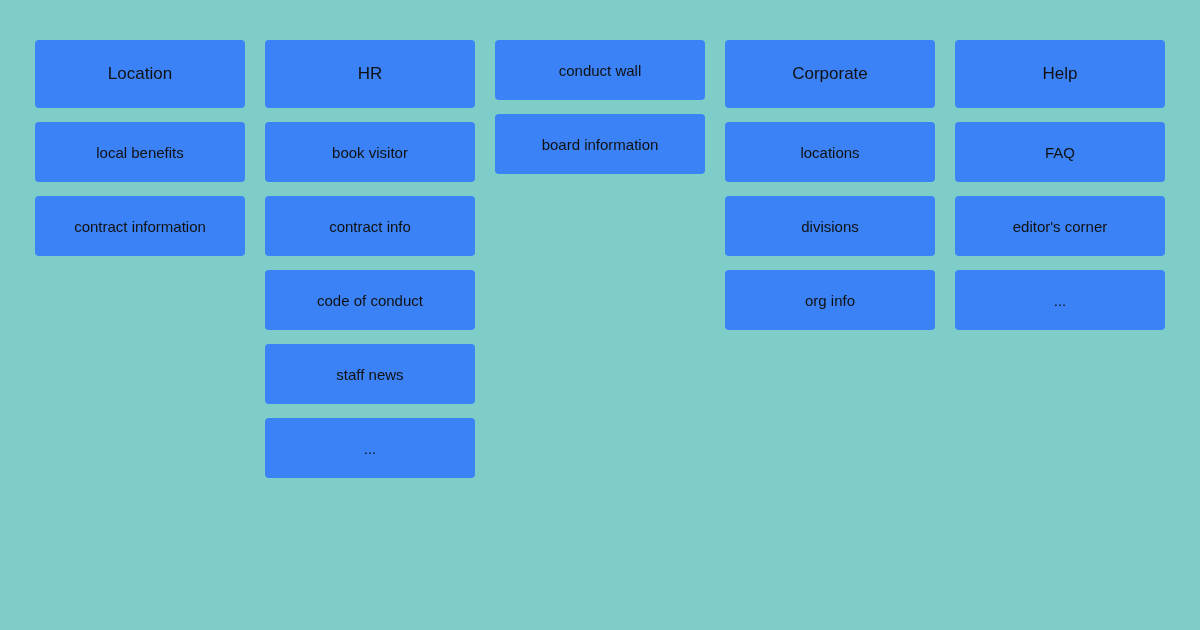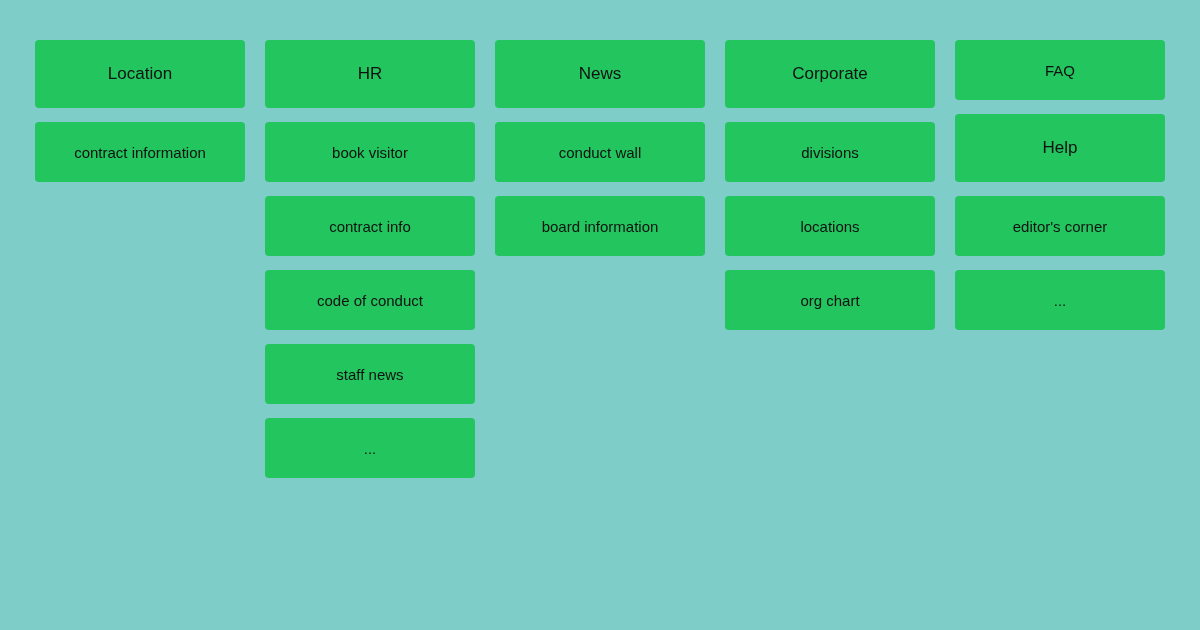--- a/index.html
+++ b/index.html
@@ -31,21 +31,21 @@
 
     .column {
       display: flex;
       flex-direction: column;
       gap: 14px;
       flex: 1;
       max-width: 210px;
     }
 
     .card {
-      background-color: #22c55e;
+      background-color: #3b82f6;
       border-radius: 4px;
       display: flex;
       align-items: center;
       justify-content: center;
       padding: 18px 10px;
       cursor: pointer;
       font-size: 15px;
       color: #111;
       text-align: center;
       min-height: 60px;
@@ -56,40 +56,40 @@
       font-size: 17px;
       min-height: 68px;
     }
   </style>
 </head>
 <body>
 
 <div class="grid">
     <div class="column">
       <div class="card header">Location</div>
+      <div class="card">local benefits</div>
       <div class="card">contract information</div>
     </div>
     <div class="column">
       <div class="card header">HR</div>
       <div class="card">book visitor</div>
       <div class="card">contract info</div>
       <div class="card">code of conduct</div>
       <div class="card">staff news</div>
       <div class="card">...</div>
     </div>
     <div class="column">
-      <div class="card header">News</div>
       <div class="card">conduct wall</div>
       <div class="card">board information</div>
     </div>
     <div class="column">
       <div class="card header">Corporate</div>
+      <div class="card">locations</div>
       <div class="card">divisions</div>
-      <div class="card">locations</div>
-      <div class="card">org chart</div>
+      <div class="card">org info</div>
     </div>
     <div class="column">
+      <div class="card header">Help</div>
       <div class="card">FAQ</div>
-      <div class="card header">Help</div>
       <div class="card">editor's corner</div>
       <div class="card">...</div>
     </div>
   </div>
 
 </body></html>

